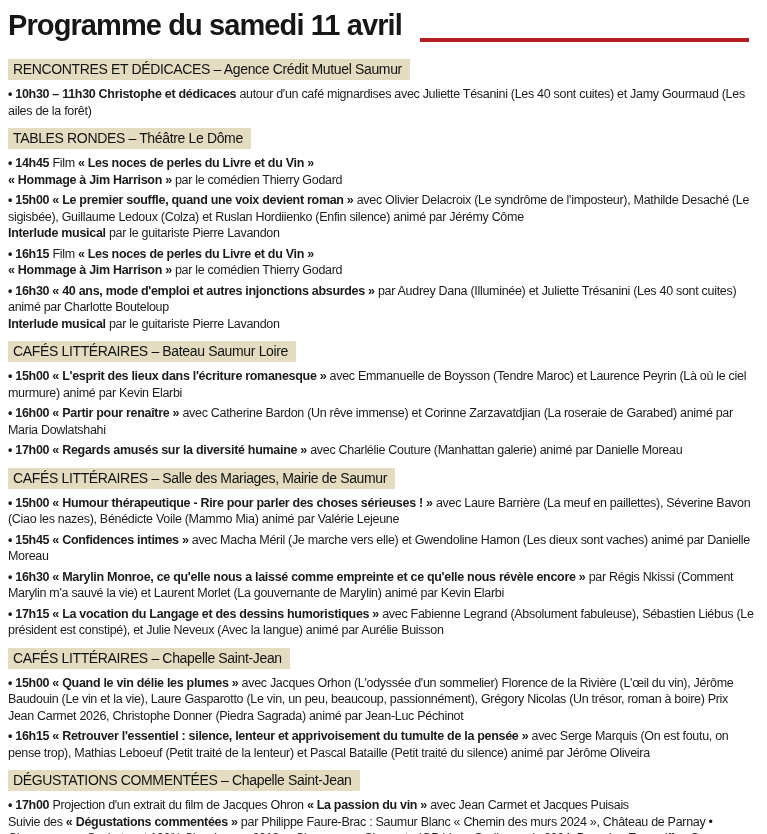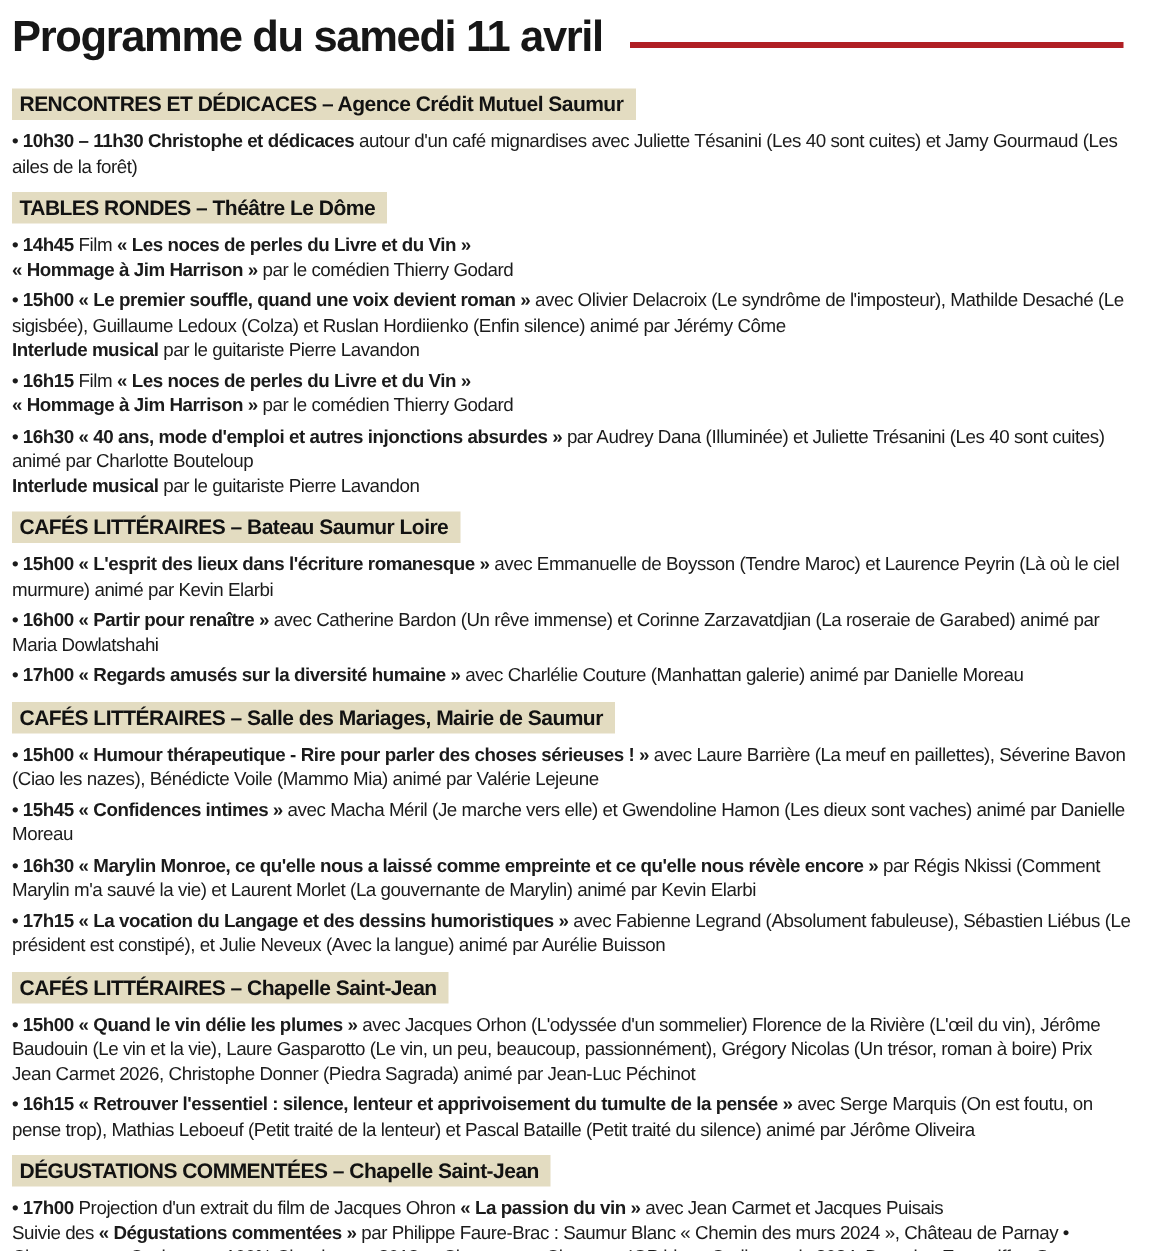--- a/index.html
+++ b/index.html
@@ -14,21 +14,21 @@
     min-height: 834px;
     padding: 6px 12px 24px 8px;
     color: var(--text);
     font-family: "Liberation Sans", "DejaVu Sans", sans-serif;
     font-size: 12.5px;
     letter-spacing: -0.3px;
     line-height: 16.5px;
   }
   .title-row {
     display: flex;
-    align-items: flex-start;
+    align-items: flex-end;
     margin: 2px 0 8px 0;
   }
   h1.page-title {
     margin: 0;
     font-size: 29px;
     line-height: 34px;
     font-weight: bold;
     letter-spacing: -0.9px;
     color: #171717;
     white-space: nowrap;
@@ -37,21 +37,21 @@
     flex: 1;
     height: 4px;
     background: var(--accent);
     margin-left: 18px;
     margin-right: 6px;
     margin-top: 20px;
   }
   .sec-header {
     display: inline-block;
     background: var(--header-bg);
-    font-weight: bold;
+    font-weight: normal;
     font-size: 14px;
     line-height: 15px;
     letter-spacing: -0.35px;
     padding: 3px 8px 3px 5px;
     margin: 9px 0 2px 0;
     color: #121212;
   }
   section { display: block; }
   p.item { margin: 4px 0 0 0; }
   .b { font-weight: bold; }

